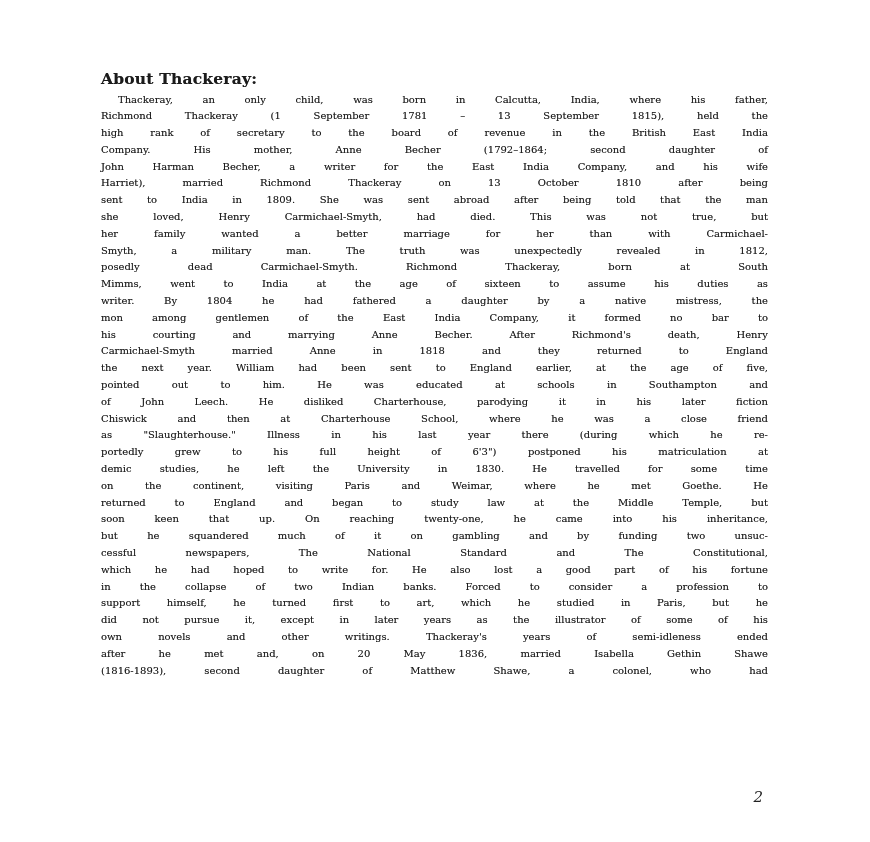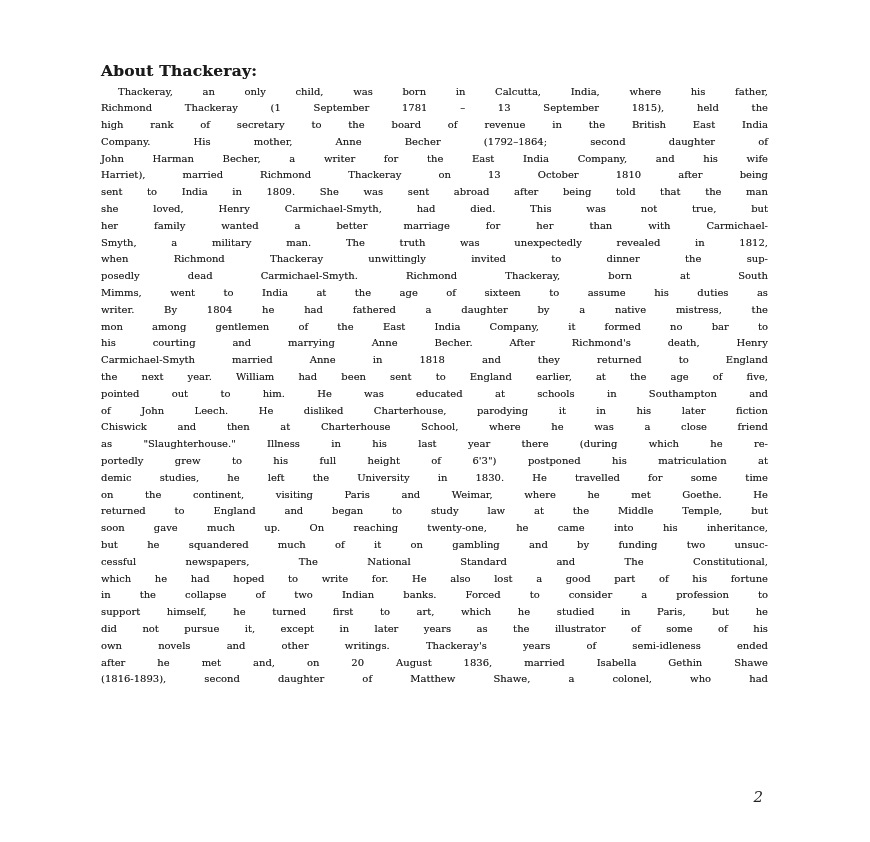--- a/index.html
+++ b/index.html
@@ -12,21 +12,21 @@
     width: 870px;
     height: 842px;
     background: #ffffff;
     font-family: "DejaVu Serif", serif;
     color: #1b1b1b;
     overflow: hidden;
   }
   .text-block {
     position: absolute;
     left: 101px;
-    top: 62px;
+    top: 70px;
     width: 667px;
   }
   .heading {
     margin: 0 0 4.5px 0;
     font-size: 15.5px;
     line-height: 17px;
     font-weight: bold;
     letter-spacing: 0.2px;
     text-shadow: 0 0 0.4px rgba(0,0,0,0.55);
   }
@@ -61,42 +61,41 @@
     <div class="line">Thackeray, an only child, was born in Calcutta, India, where his father,</div>
         <div class="line">Richmond Thackeray (1 September 1781 – 13 September 1815), held the</div>
         <div class="line">high rank of secretary to the board of revenue in the British East India</div>
         <div class="line">Company. His mother, Anne Becher (1792–1864; second daughter of</div>
         <div class="line">John Harman Becher, a writer for the East India Company, and his wife</div>
         <div class="line">Harriet), married Richmond Thackeray on 13 October 1810 after being</div>
         <div class="line">sent to India in 1809. She was sent abroad after being told that the man</div>
         <div class="line">she loved, Henry Carmichael-Smyth, had died. This was not true, but</div>
         <div class="line">her family wanted a better marriage for her than with Carmichael-</div>
         <div class="line">Smyth, a military man. The truth was unexpectedly revealed in 1812,</div>
-        <div class="line">when Richmond Thackeray unwittingly invited to dinner the sup-</div>
         <div class="line">posedly dead Carmichael-Smyth. Richmond Thackeray, born at South</div>
         <div class="line">Mimms, went to India at the age of sixteen to assume his duties as</div>
         <div class="line">writer. By 1804 he had fathered a daughter by a native mistress, the</div>
         <div class="line">mon among gentlemen of the East India Company, it formed no bar to</div>
         <div class="line">his courting and marrying Anne Becher. After Richmond's death, Henry</div>
         <div class="line">Carmichael-Smyth married Anne in 1818 and they returned to England</div>
         <div class="line">the next year. William had been sent to England earlier, at the age of five,</div>
         <div class="line">pointed out to him. He was educated at schools in Southampton and</div>
         <div class="line">of John Leech. He disliked Charterhouse, parodying it in his later fiction</div>
         <div class="line">Chiswick and then at Charterhouse School, where he was a close friend</div>
         <div class="line">as "Slaughterhouse." Illness in his last year there (during which he re-</div>
         <div class="line">portedly grew to his full height of 6'3") postponed his matriculation at</div>
         <div class="line">demic studies, he left the University in 1830. He travelled for some time</div>
         <div class="line">on the continent, visiting Paris and Weimar, where he met Goethe. He</div>
         <div class="line">returned to England and began to study law at the Middle Temple, but</div>
-        <div class="line">soon gave much up. On reaching twenty-one, he came into his inheritance,</div>
+        <div class="line">soon keen that up. On reaching twenty-one, he came into his inheritance,</div>
         <div class="line">but he squandered much of it on gambling and by funding two unsuc-</div>
         <div class="line">cessful newspapers, The National Standard and The Constitutional,</div>
         <div class="line">which he had hoped to write for. He also lost a good part of his fortune</div>
         <div class="line">in the collapse of two Indian banks. Forced to consider a profession to</div>
         <div class="line">support himself, he turned first to art, which he studied in Paris, but he</div>
         <div class="line">did not pursue it, except in later years as the illustrator of some of his</div>
         <div class="line">own novels and other writings. Thackeray's years of semi-idleness ended</div>
-        <div class="line">after he met and, on 20 August 1836, married Isabella Gethin Shawe</div>
+        <div class="line">after he met and, on 20 May 1836, married Isabella Gethin Shawe</div>
         <div class="line">(1816-1893), second daughter of Matthew Shawe, a colonel, who had</div>
       </div>
   </div>
   <div class="page-number">2</div>
 </div>
 
 </body></html>

